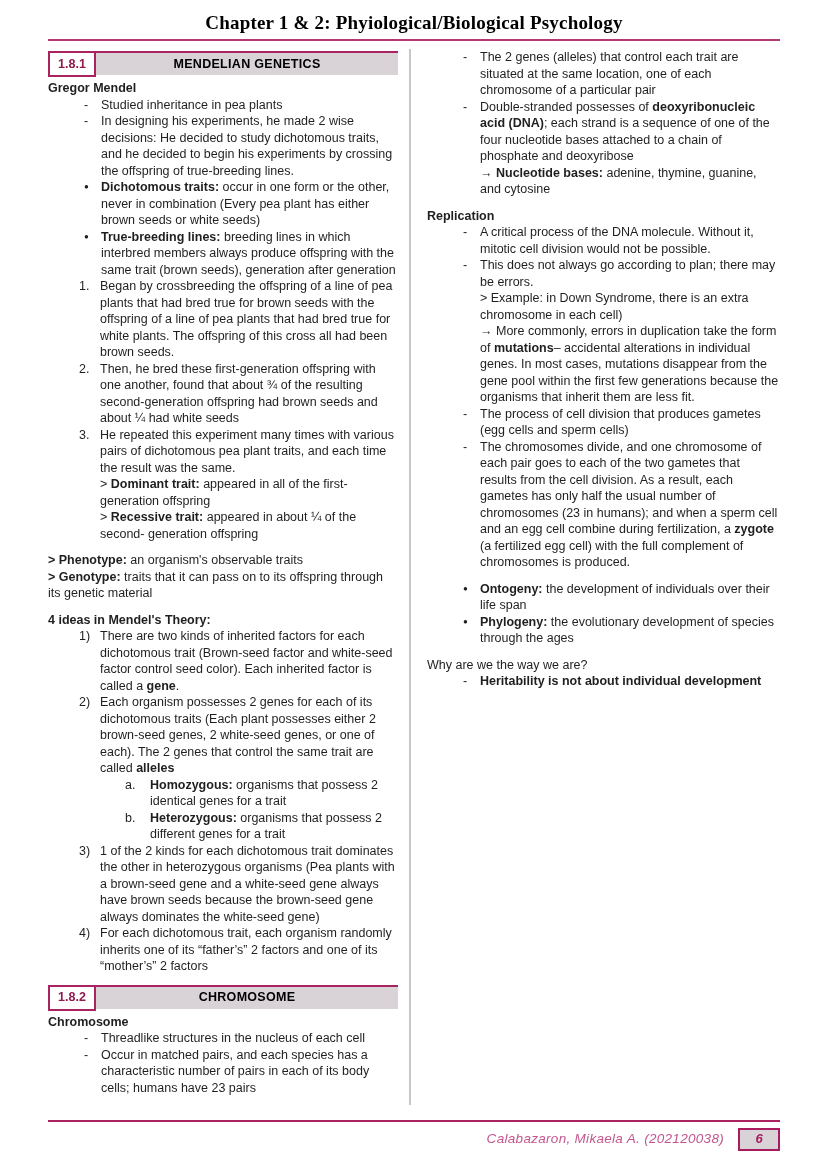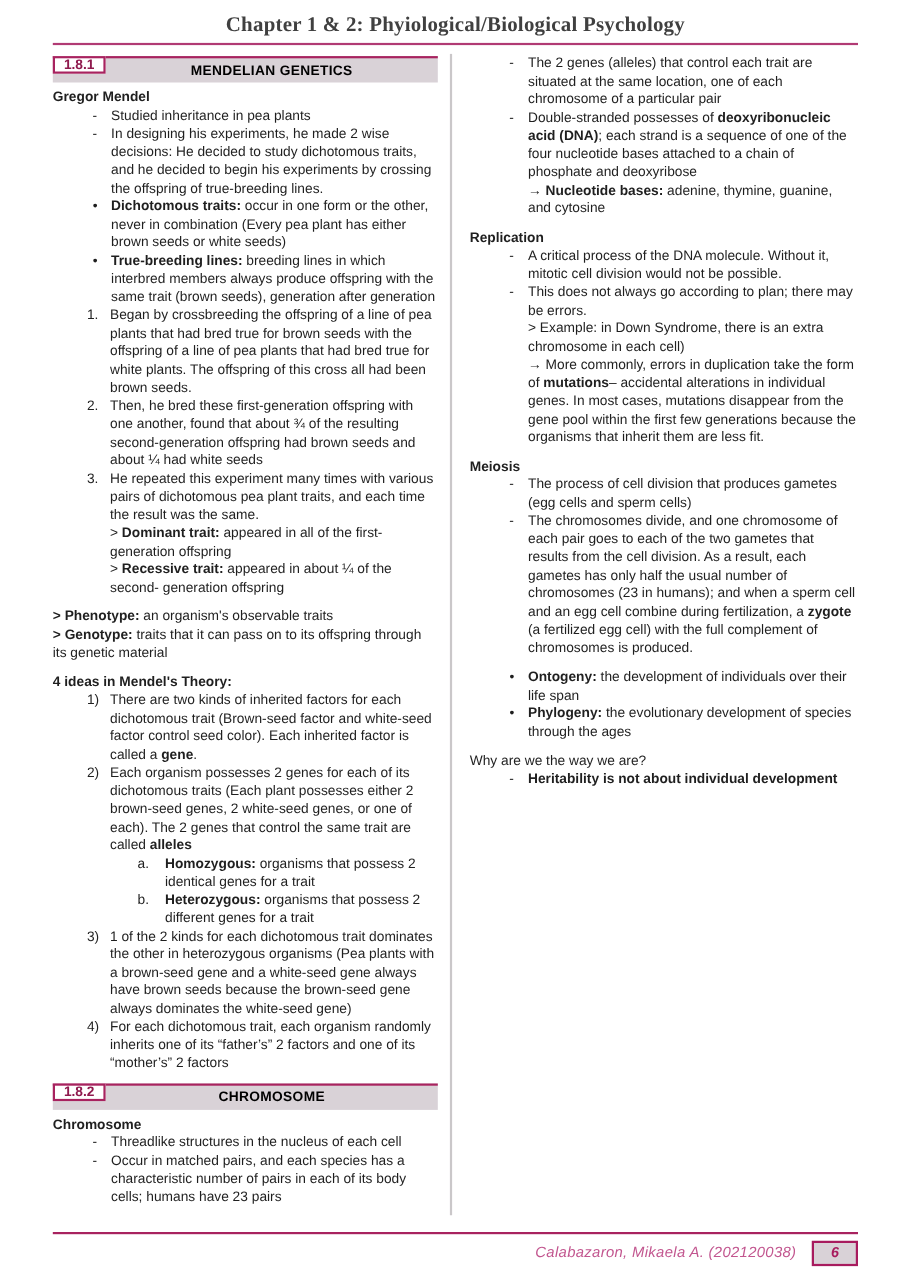--- a/index.html
+++ b/index.html
@@ -1,31 +1,31 @@
 <!DOCTYPE html>
 <html><head>
 <meta charset="utf-8">
 <style>
   html,body{margin:0;padding:0;background:#ffffff;}
   .page{position:relative;width:828px;height:1169px;background:#ffffff;overflow:hidden;
         font-family:"Liberation Sans",sans-serif;font-size:12.5px;line-height:16.5px;color:#1f1f1f;}
   
   .header{padding-top:11px;}
   .doc-title{margin:0;text-align:center;font-family:"Liberation Serif",serif;font-weight:800;
-             font-size:19px;line-height:24px;color:#404040;letter-spacing:.2px;}
+             font-size:19px;line-height:24px;color:#000000;letter-spacing:.2px;}
   .title-rule{height:2px;background:#b13a74;margin:4px 48px 0 48px;}
   
   .columns{display:flex;align-items:stretch;padding:8px 48px 0 48px;height:1064px;overflow:hidden;box-sizing:border-box;}
   .col{box-sizing:border-box;}
   .col-left{width:350px;}
   .col-right{width:353px;}
   .divider{width:2px;background:#cac7c9;margin:0 16px 0 11px;}
   
   .secbar{display:flex;align-items:stretch;height:22px;background:#d9d2d7;border-top:2px solid #a8235f;margin:2px 0 5px 0;}
-  .secnum{box-sizing:border-box;width:48px;margin-top:-2px;height:16px;background:#ffffff;
+  .secnum{box-sizing:border-box;width:48px;margin-top:-2px;height:26px;background:#ffffff;
           border:2px solid #a8235f;display:flex;align-items:center;justify-content:center;
           font-weight:bold;font-size:12.5px;color:#8f1a4e;}
   .sectitle{flex:1;display:flex;align-items:center;justify-content:center;font-weight:bold;
             font-size:12.5px;color:#000000;letter-spacing:.3px;}
   
   .h{font-weight:bold;}
   .gap{margin-top:10px;}
   .b{font-weight:bold;}
   .li{display:flex;}
   .li .marker{flex:none;}
@@ -157,21 +157,20 @@
         <div class="list">
           <div class="li lvl1">
             <span class="marker">-</span>
             <span class="txt"><span>A critical process of the DNA molecule. Without it, mitotic cell division would not be possible.</span></span>
           </div>
           <div class="li lvl1">
             <span class="marker">-</span>
             <span class="txt"><span>This does not always go according to plan; there may be errors.</span><br><span>&gt; Example: in Down Syndrome, there is an extra chromosome in each cell)</span><br><span>→ More commonly, errors in duplication take the form of </span><span class="b">mutations</span><span>– accidental alterations in individual genes. In most cases, mutations disappear from the gene pool within the first few generations because the organisms that inherit them are less fit.</span></span>
           </div>
         </div>
-        <div class="h gap">Meiosis</div>
         <div class="list">
           <div class="li lvl1">
             <span class="marker">-</span>
             <span class="txt"><span>The process of cell division that produces gametes (egg cells and sperm cells)</span></span>
           </div>
           <div class="li lvl1">
             <span class="marker">-</span>
             <span class="txt"><span>The chromosomes divide, and one chromosome of each pair goes to each of the two gametes that results from the cell division. As a result, each gametes has only half the usual number of chromosomes (23 in humans); and when a sperm cell and an egg cell combine during fertilization, a </span><span class="b">zygote</span><span> (a fertilized egg cell) with the full complement of chromosomes is produced.</span></span>
           </div>
         </div>

